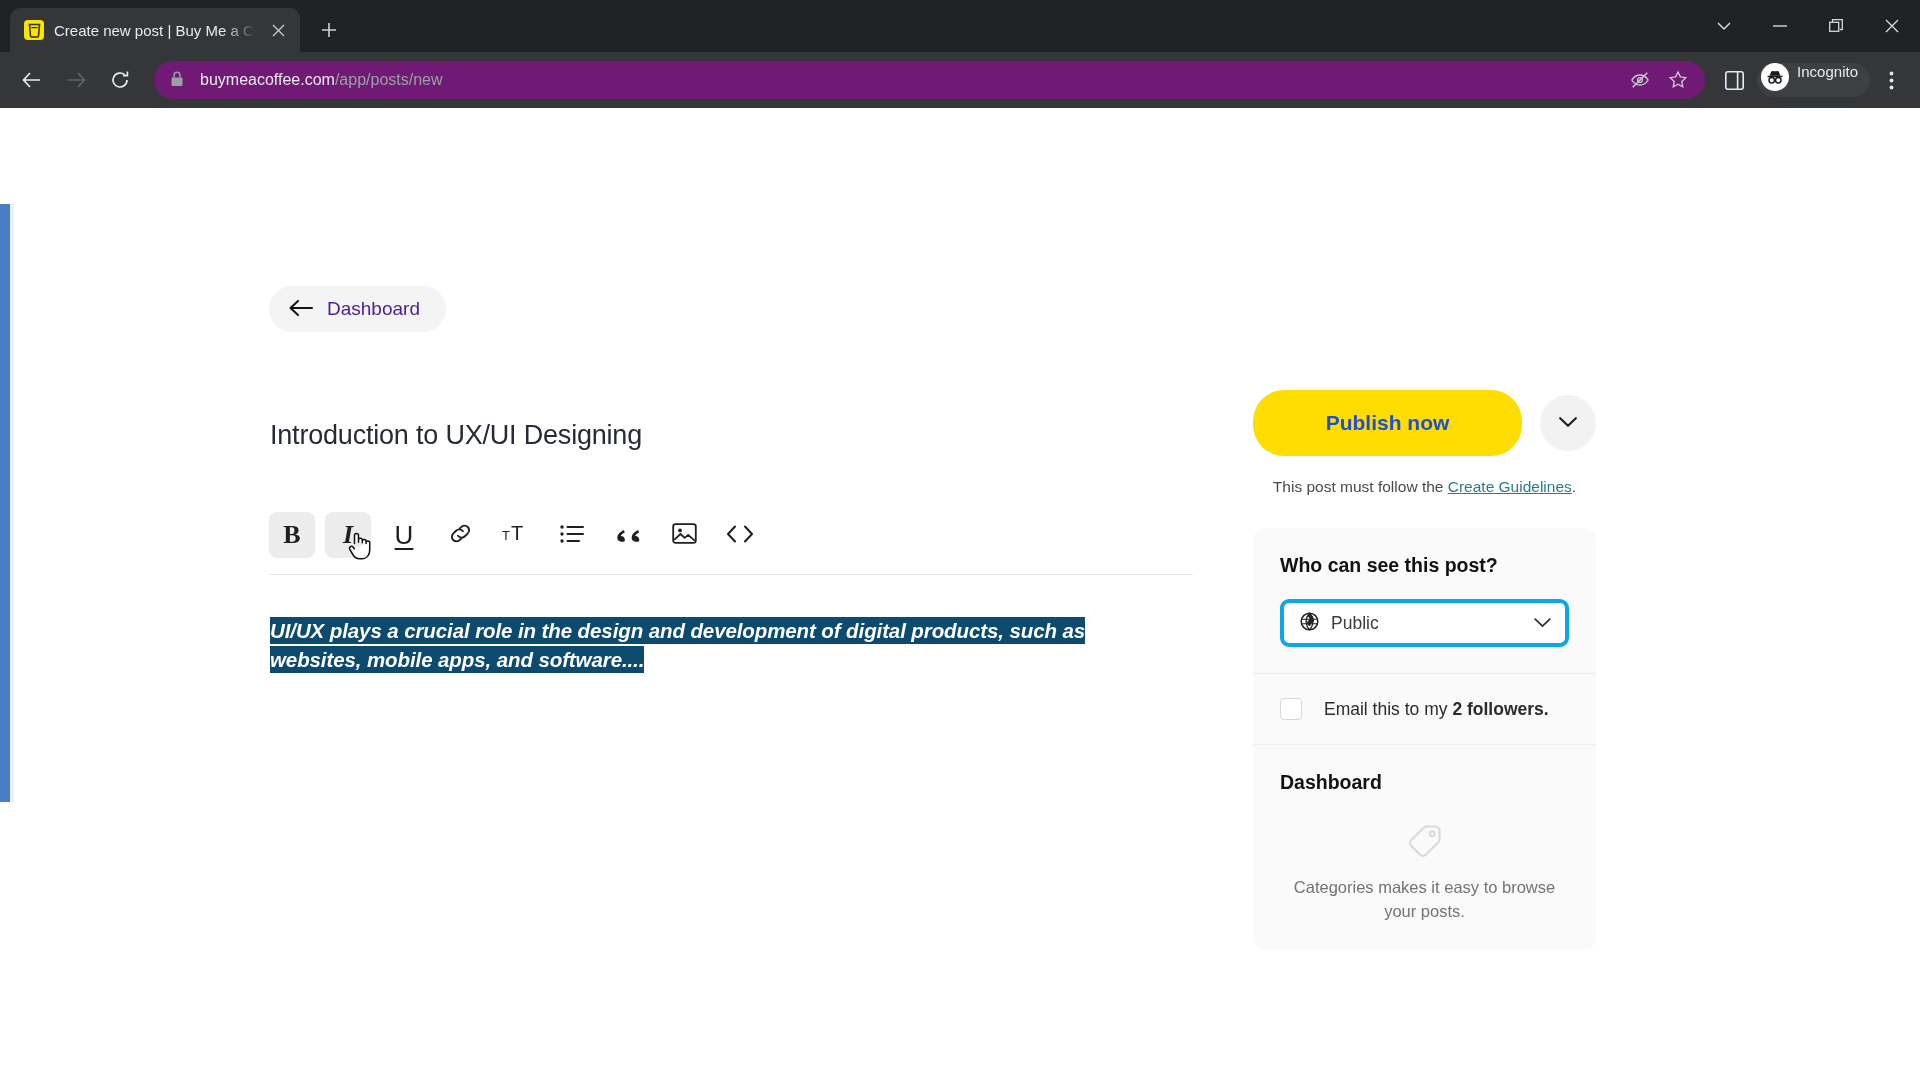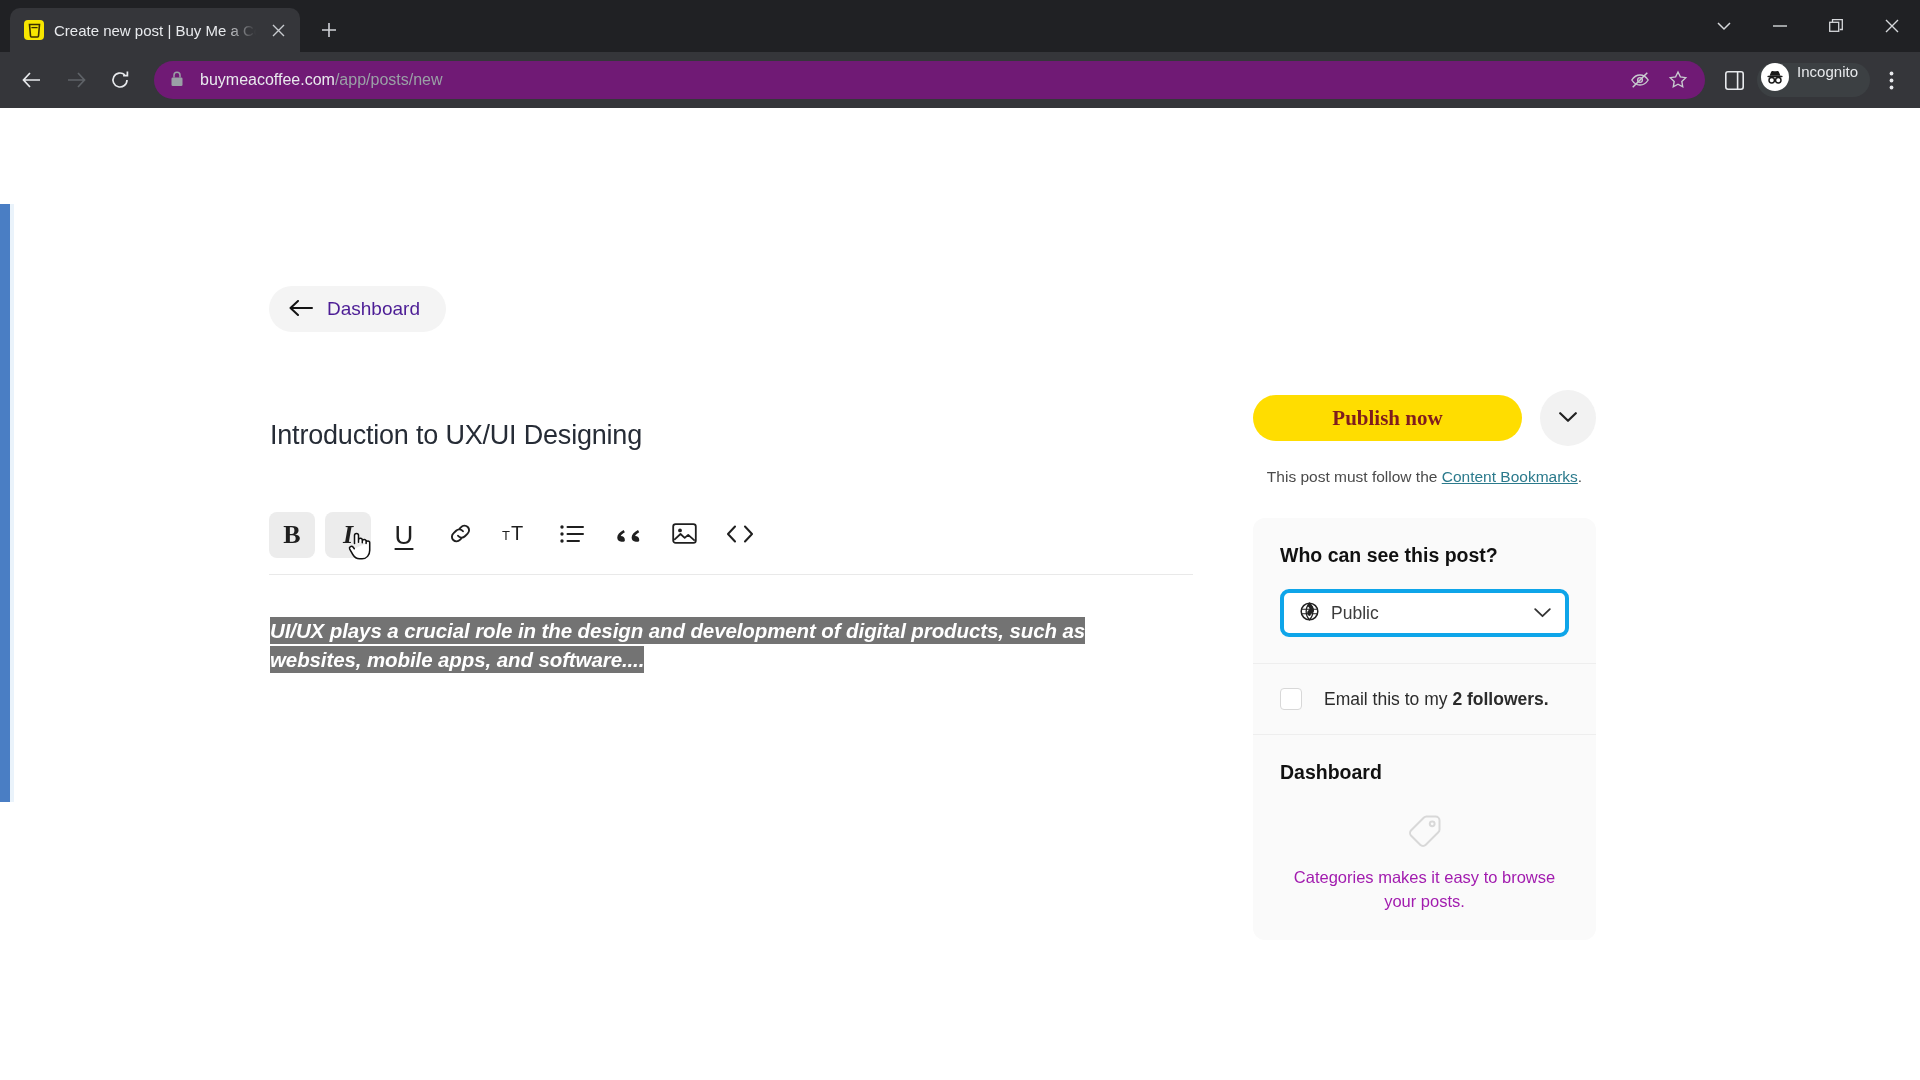--- a/index.html
+++ b/index.html
@@ -142,31 +142,31 @@
     pointer-events: none;
   }
 
   .editor-body {
     position: absolute; left: 270px; top: 508px; width: 912px;
   }
   .para {
     font-size: 20.5px; font-weight: 700; font-style: italic; line-height: 1.42;
     color: #ffffff; letter-spacing: -0.1px;
   }
-  .para span.hl { background: #737373; box-decoration-break: clone;
+  .para span.hl { background: #0c4a6e; box-decoration-break: clone;
                   -webkit-box-decoration-break: clone; padding: 2px 0; }
 
   
   .rail { position: absolute; left: 1253px; top: 282px; width: 343px; }
 
   .publish-row { display: flex; align-items: center; gap: 18px; }
   .publish-btn {
-    flex: 1 1 auto; height: 46px; border-radius: 31px; background: #ffdd00;
-    border: none; cursor: pointer; font-size: 21px; font-weight: 700; color: #7f1d1d;
-    font-family: Liberation Serif, serif;
+    flex: 1 1 auto; height: 66px; border-radius: 31px; background: #ffdd00;
+    border: none; cursor: pointer; font-size: 21px; font-weight: 700; color: #1d4ed8;
+    font-family: Liberation Sans, sans-serif;
   }
   .publish-more {
     width: 56px; height: 56px; border-radius: 50%; background: #f2f2f2;
     border: none; cursor: pointer; display: flex; align-items: center; justify-content: center;
     color: #222; flex: 0 0 auto;
   }
   .guideline {
     margin-top: 22px; font-size: 15.5px; color: #4a4a4a; text-align: center;
   }
   .guideline a { color: #2b7a8c; text-decoration: underline; }
@@ -189,21 +189,21 @@
   .email-row { display: flex; align-items: center; gap: 22px; padding: 24px 27px; }
   .checkbox {
     width: 22px; height: 22px; border: 1px solid #d8d8d8; border-radius: 4px;
     background: #fff; flex: 0 0 auto; cursor: pointer;
   }
   .email-label { font-size: 17.5px; color: #2b2b2b; }
   .email-label b { font-weight: 700; }
 
   .cat-empty { text-align: center; padding: 26px 10px 0; }
   .cat-icon { margin: 0 auto 14px; width: 42px; height: 42px; color: #d8d8d8; }
-  .cat-desc { font-size: 16.5px; color: #a21caf; line-height: 1.45; }
+  .cat-desc { font-size: 16.5px; color: #737373; line-height: 1.45; }
 
   .new-cat {
     margin: 48px 0 0; width: 100%; height: 52px; border-radius: 9px; background: #efefef;
     border: none; cursor: pointer; font-size: 17.5px; font-weight: 700; color: #151515;
     font-family: "Liberation Sans", sans-serif;
   }
 </style>
 </head>
 <body>
 
@@ -415,21 +415,21 @@
           <button class="publish-btn">Publish now</button>
           <button class="publish-more">
             <span>
               <svg width="18" height="11" viewBox="0 0 18 11">
                   <path d="M1.2 1.2L9 8.8l7.8-7.6" fill="none" stroke="currentColor" stroke-width="2.2" stroke-linecap="round" stroke-linejoin="round"></path>
                 </svg>
             </span>
           </button>
         </div>
 
-        <div class="guideline"><span>This post must follow the </span><a href="#">Content Bookmarks</a><span>.</span></div>
+        <div class="guideline"><span>This post must follow the </span><a href="#">Create Guidelines</a><span>.</span></div>
 
         <div class="card">
 
           <div class="card-sec">
             <div class="card-title">Who can see this post?</div>
             <div class="select-box">
               <span>
                 <svg width="19" height="19" viewBox="0 0 19 19">
                     <circle cx="9.5" cy="9.5" r="8.3" fill="none" stroke="#222" stroke-width="1.5"></circle>
                     <path d="M9.5 1.2a12 12 0 0 1 0 16.6 12 12 0 0 1 0-16.6z" fill="none" stroke="#222" stroke-width="1.3"></path>

